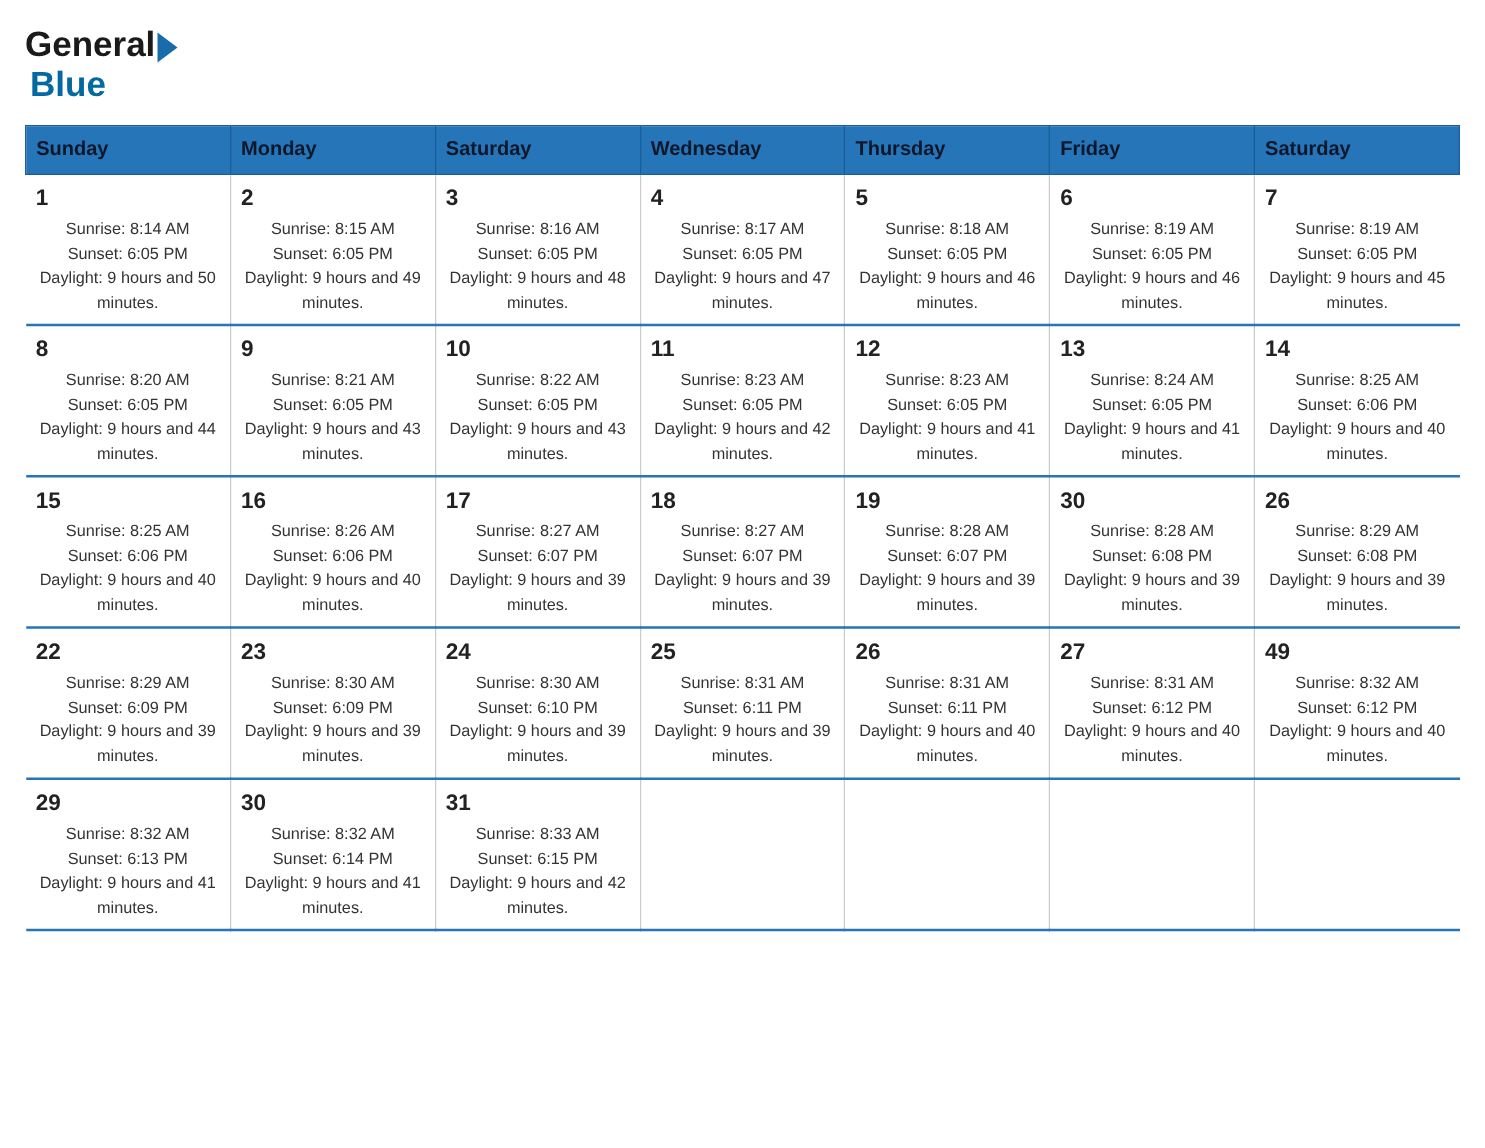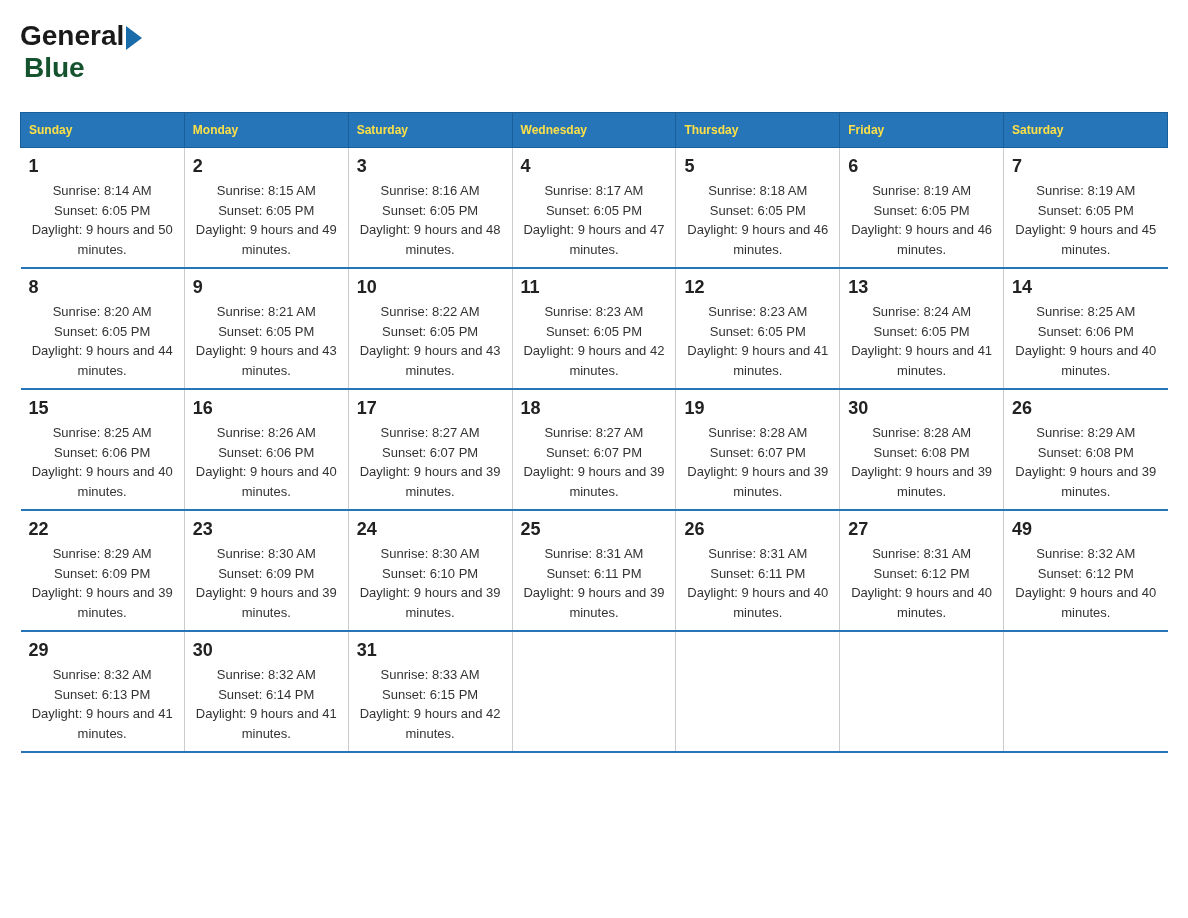--- a/index.html
+++ b/index.html
@@ -7,21 +7,21 @@
       font-family: Arial, sans-serif;
       background: #fff;
       width: 1188px;
       min-height: 918px;
       padding: 20px;
     }
     .header {
       display: flex;
       justify-content: space-between;
       align-items: flex-start;
-      margin-bottom: 28px;
+      margin-bottom: 16px;
     }
     .logo {
       display: flex;
       align-items: center;
       gap: 4px;
     }
     .logo-text-general {
       font-size: 28px;
       font-weight: bold;
       color: #1a1a1a;
@@ -30,21 +30,21 @@
       width: 0;
       height: 0;
       border-left: 16px solid #1a6baa;
       border-top: 12px solid transparent;
       border-bottom: 12px solid transparent;
       margin-top: 4px;
     }
     .logo-blue {
       font-size: 28px;
       font-weight: bold;
-      color: #14532d;
+      color: #0369a1;
     }
     .logo-stack {
       display: flex;
       flex-direction: column;
     }
     .title-block {
       text-align: right;
     }
     .month-title {
       font-size: 48px;
@@ -57,22 +57,22 @@
     }
     table {
       width: 100%;
       border-collapse: collapse;
       table-layout: fixed;
     }
     thead tr {
       background-color: #2575b8;
     }
     thead th {
-      color: #fde047;
-      font-size: 12px;
+      color: #0f172a;
+      font-size: 16px;
       font-weight: bold;
       padding: 10px 8px;
       text-align: left;
       border: 1px solid #1a5f9a;
     }
     tbody tr {
       border-bottom: 2px solid #2575b8;
     }
     tbody td {
       vertical-align: top;

